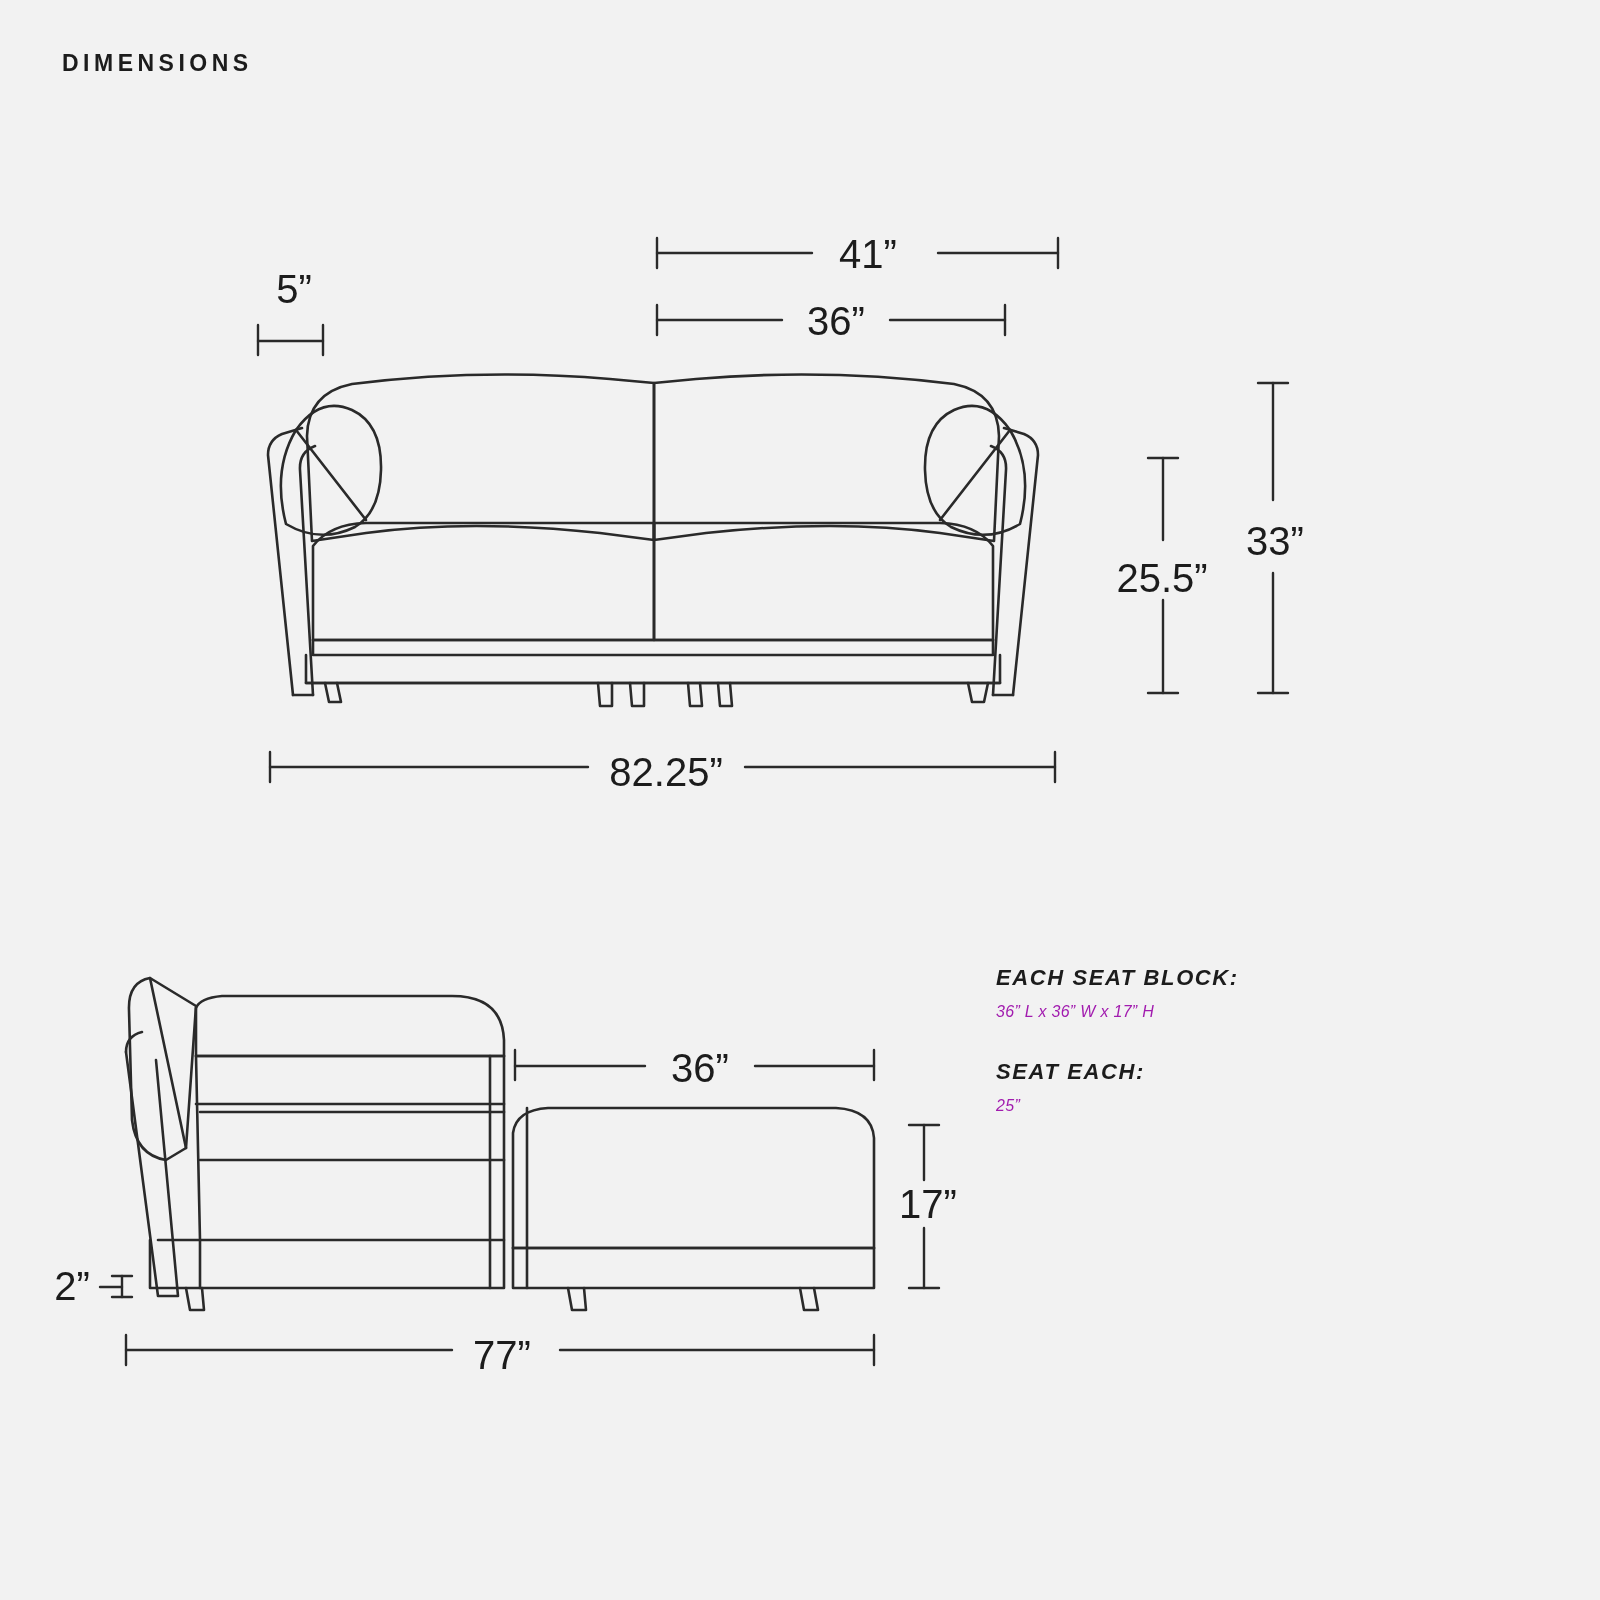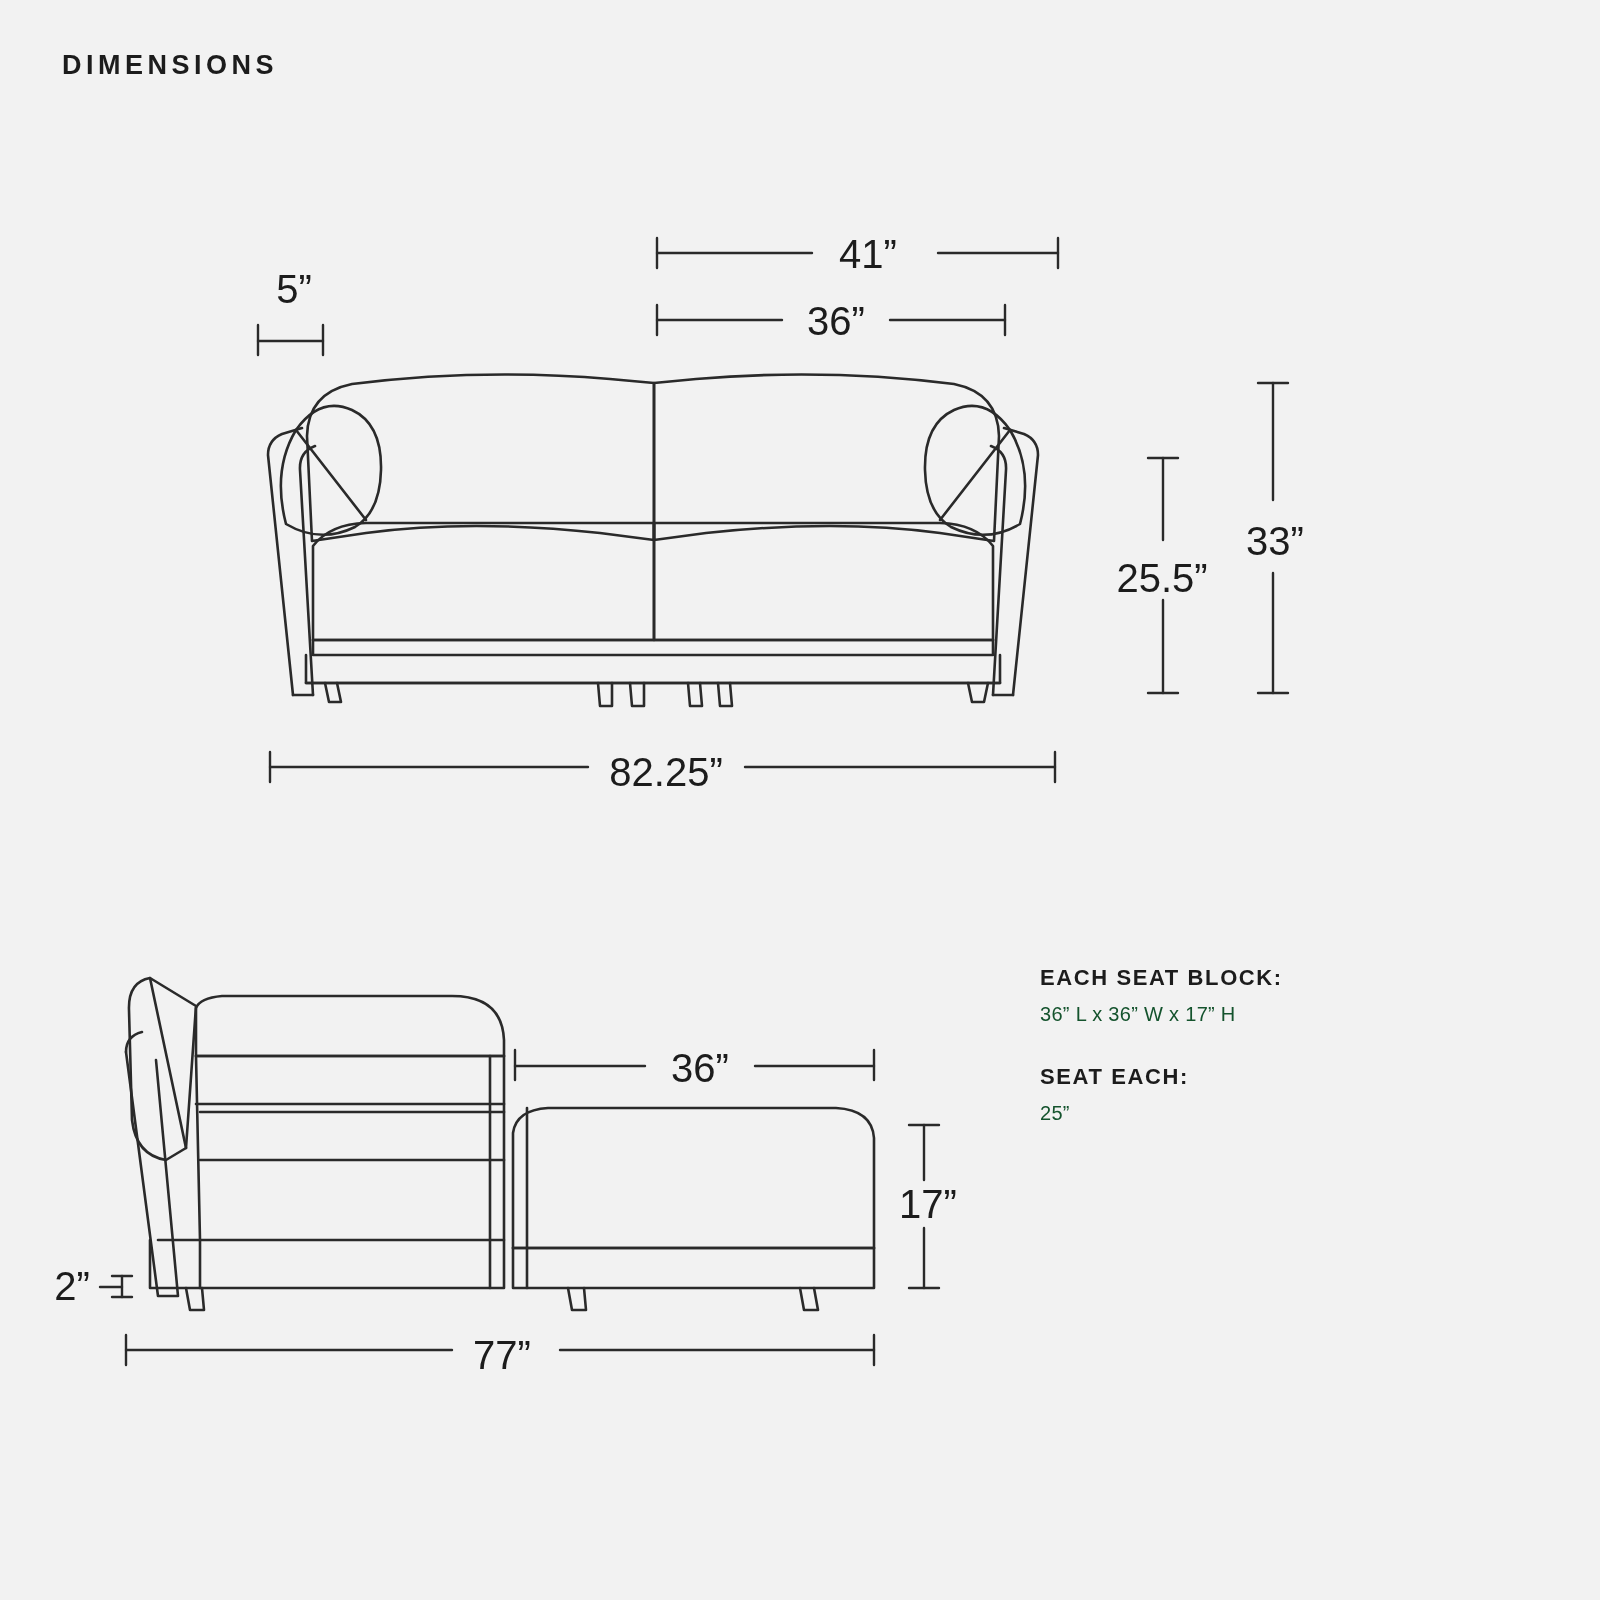--- a/index.html
+++ b/index.html
@@ -17,53 +17,54 @@
   }
   .page {
     position: absolute;
     inset: 0;
     background: #f2f2f2;
   }
   .title {
     position: absolute;
     left: 62px;
     top: 50px;
-    font-size: 27px;
+    font-size: 23px;
     font-weight: bold;
     letter-spacing: 4.5px;
     color: #1c1c1c;
   }
   svg.diagram {
     position: absolute;
     left: 0;
     top: 0;
     width: 1600px;
     height: 1600px;
   }
   .dimtext {
     font-family: "Liberation Sans", sans-serif;
     fill: #1c1c1c;
     font-size: 40px;
   }
   .specs {
     position: absolute;
-    left: 1040px;
+    left: 996px;
     top: 965px;
     width: 520px;
+    font-style: italic;
   }
   .spec-head {
     font-size: 22px;
     font-weight: bold;
     letter-spacing: 1.6px;
     color: #1c1c1c;
     margin: 0 0 12px 0;
   }
   .spec-val {
-    font-size: 20px;
-    color: #14532d;
+    font-size: 16px;
+    color: #a21caf;
     margin: 0 0 38px 0;
     letter-spacing: 0.3px;
   }
   .spec-line {
     font-size: 24px;
     color: #1c1c1c;
     margin: 0 0 18px 0;
     letter-spacing: 0.3px;
   }
   .spec-group:last-child .spec-line:last-child { margin-bottom: 0; }

